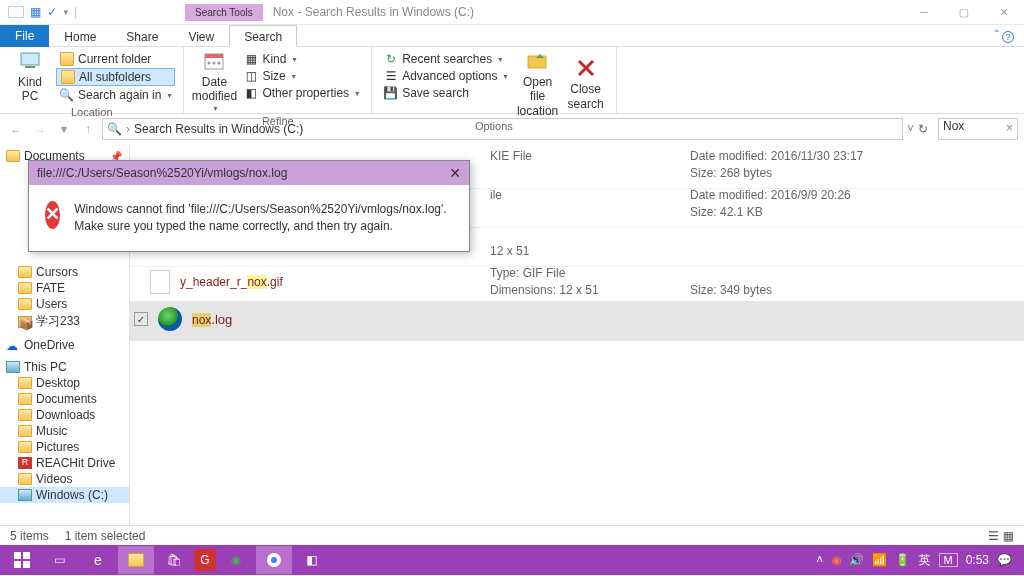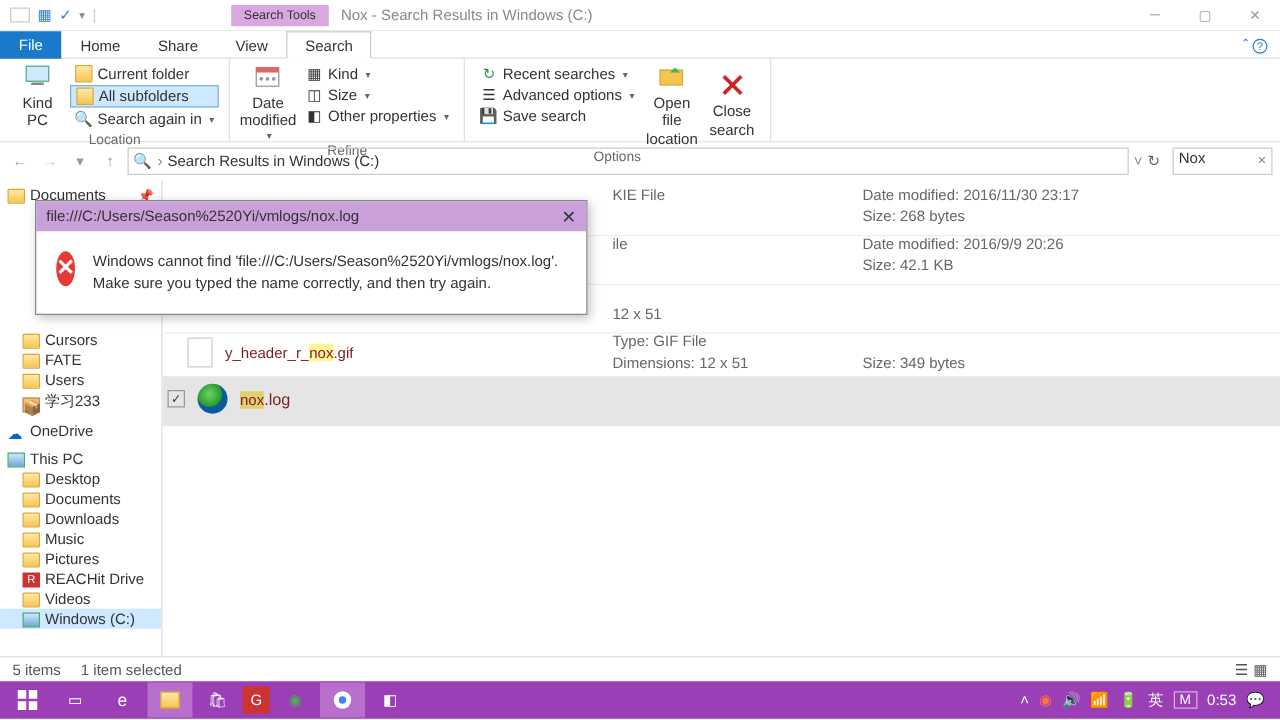--- a/index.html
+++ b/index.html
@@ -30,21 +30,21 @@
 .navrow{height:30px;display:flex;align-items:center;padding:0 6px;gap:4px;background:#fff}
 .navrow .navbtn{width:20px;height:20px;display:flex;align-items:center;justify-content:center;color:#999}
 .crumb{flex:1;height:22px;border:1px solid #ccc;display:flex;align-items:center;padding:0 4px;gap:4px}
 .crumb .seg{font-size:12px;color:#333}
 .crumb .sep{color:#888}
 .searchbox{width:80px;height:22px;border:1px solid #ccc;padding:0 18px 0 4px;font-size:12px;color:#333;position:relative}
 .searchbox .x{position:absolute;right:4px;top:2px;color:#888}
 .refresh{width:16px;color:#666}
 .body{display:flex;height:calc(576px - 25px - 22px - 68px - 30px - 20px - 30px)}
 .tree{width:130px;border-right:1px solid #e0e0e0;padding:4px 0;overflow:hidden}
-.tree .node{display:flex;align-items:flex-end;gap:4px;padding:1px 6px;font-size:12px;color:#333}
+.tree .node{display:flex;align-items:center;gap:4px;padding:1px 6px;font-size:12px;color:#333}
 .tree .node .fico{width:14px;height:12px;display:inline-block}
 .folder-y{background:linear-gradient(#ffe9a8,#f5c551);border:1px solid #dba932;border-radius:1px}
 .tree .node.selected{background:#cde8ff}
 .tree .node.padded{padding-left:18px}
 .main{flex:1;overflow:hidden;position:relative}
 .row{display:grid;grid-template-columns:340px 200px 1fr;border-bottom:1px solid #eee;padding:4px 0 6px 20px}
 .row .namecell{display:flex;align-items:center;gap:10px}
 .row .fi{width:20px;height:24px;border:1px solid #ccc;background:#fff;position:relative}
 .row .fi::after{content:"";position:absolute;top:0;right:0;border-style:solid;border-width:0 6px 6px 0;border-color:transparent #fff transparent transparent}
 .row .meta{font-size:11px;color:#666;line-height:1.4}

